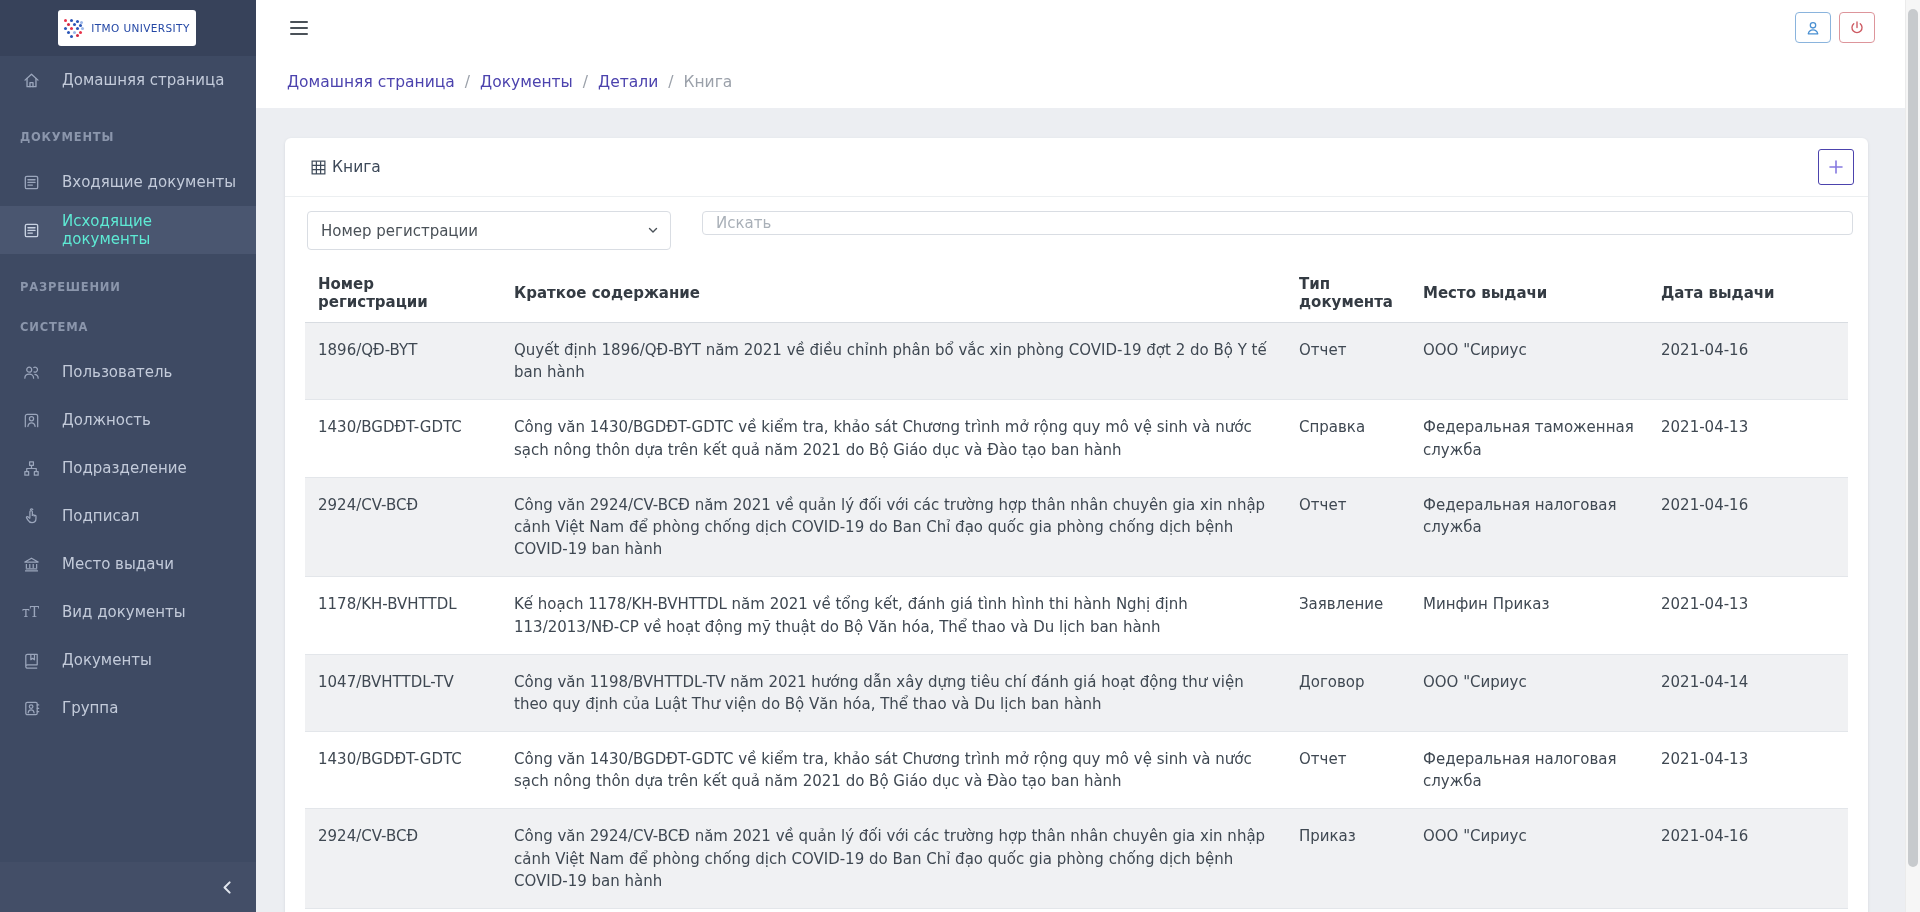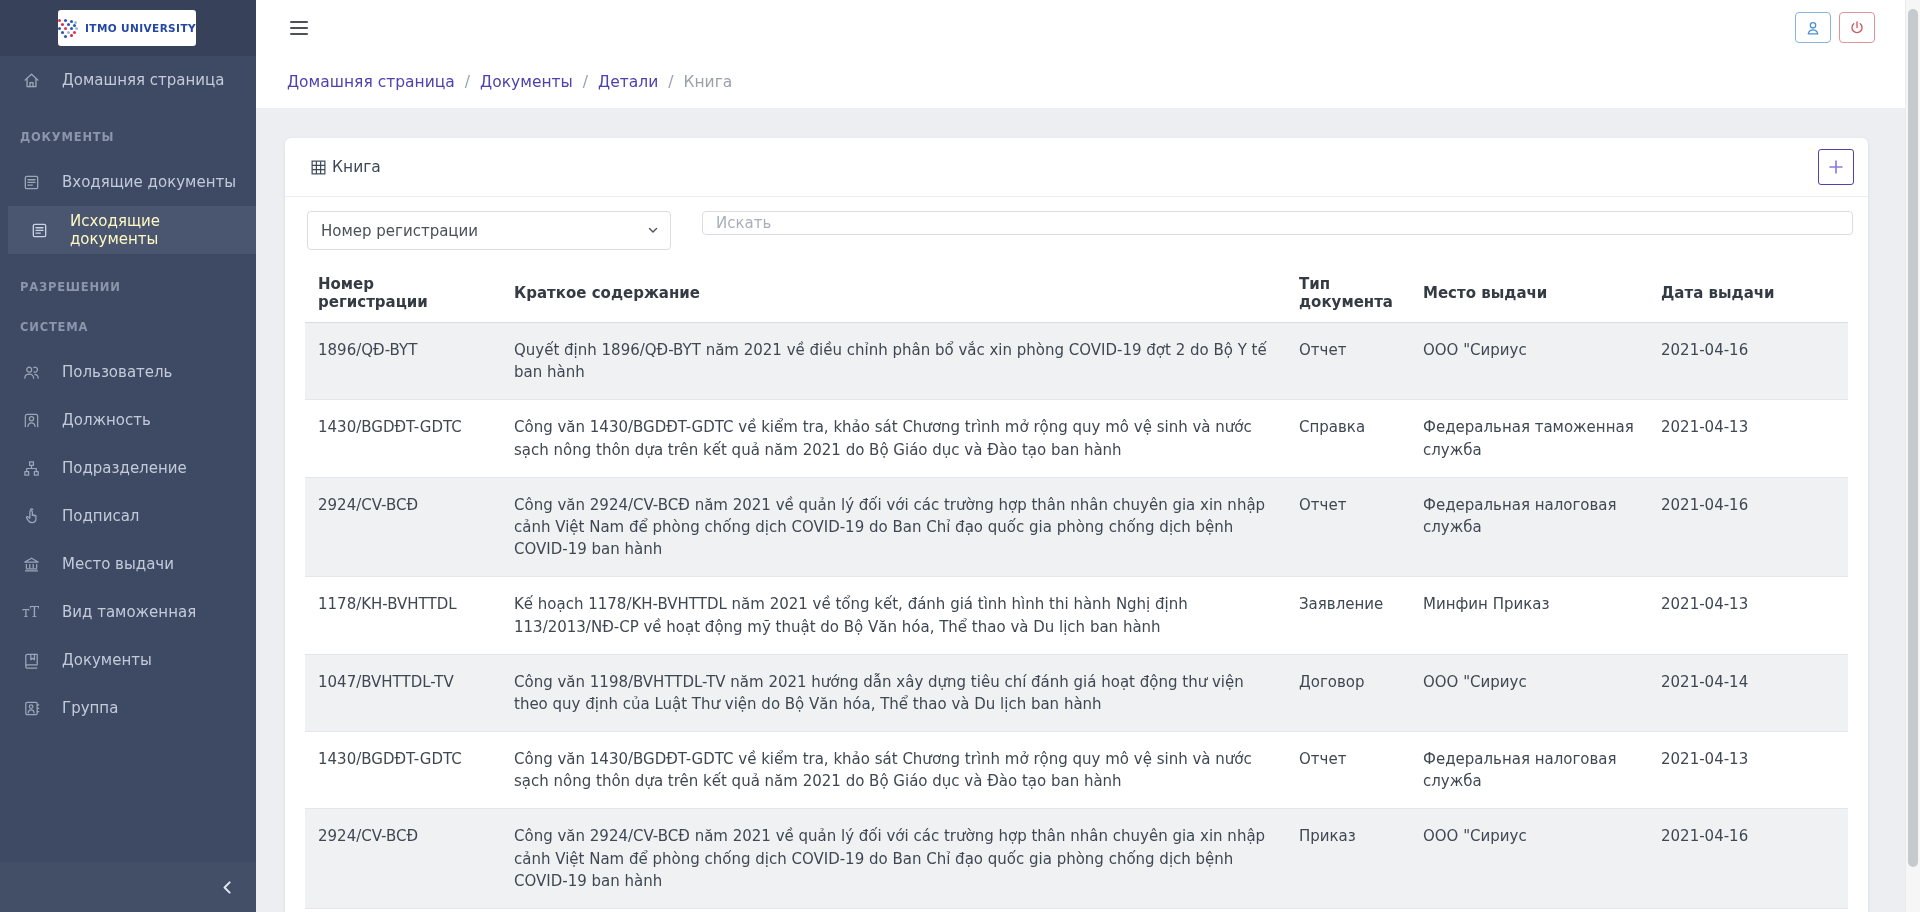--- a/index.html
+++ b/index.html
@@ -14,27 +14,27 @@
   .logo-box { width:138px; height:36px; background:#fff; border-radius:3px;
     display:flex; align-items:center; justify-content:center; gap:6px; }
   .logo-dots { position:relative; width:21px; height:19px; flex:none; }
   .logo-dots::before { content:""; position:absolute; left:0; top:0; width:3px; height:3px; border-radius:50%;
     background:#e8334a;
     box-shadow:6px 0 0 #2b57b8,12px 1px 0 #2b57b8,16px 2px 0 #9db8e8,
       3px 4px 0 #d22c44,9px 4px 0 #2b57b8,15px 5px 0 #2b57b8,
       0 8px 0 #2b57b8,6px 8px 0 #e8334a,12px 8px 0 #2b57b8,17px 8px 0 #9db8e8,
       3px 12px 0 #2b57b8,9px 12px 0 #9db8e8,15px 12px 0 #e8334a,
       6px 16px 0 #2b57b8,12px 15px 0 #d22c44; }
-  .logo-text { font-size:10.5px; font-weight:bold; color:#2347a5; letter-spacing:.4px; white-space:nowrap; }
+  .logo-text { font-size:10.5px; font-weight:normal; color:#2347a5; letter-spacing:.4px; white-space:nowrap; }
   .sidebar-nav { flex:1; overflow:hidden; }
   .nav-section { margin:26px 0 14px; padding-left:20px; font-size:11.5px; font-weight:bold;
     letter-spacing:.8px; color:#8b96ac; text-transform:uppercase; }
   .nav-item { height:48px; display:flex; align-items:center; padding:0 14px 0 22px;
     color:#c3cbda; font-size:15px; cursor:pointer; }
-  .nav-item.active { background:var(--sidebar-active-bg,#4a5670); color:#fef9c3;margin-left:8px; }
+  .nav-item.active { background:var(--sidebar-active-bg,#4a5670); color:#5eead4; }
   .nav-icon { width:20px; height:20px; margin-right:20px; color:#9ba6bc; flex:none;
     display:flex; align-items:center; }
   .nav-item.active .nav-icon { color:#c9d2e2; }
   .nav-icon svg { width:19px; height:19px; }
   .nav-icon .tt { font-family:"DejaVu Serif","Liberation Serif",serif; font-size:14px; line-height:1; }
   .sidebar-footer { height:50px; background:#434e67; flex:none;
     display:flex; align-items:center; justify-content:flex-end; padding-right:20px; }
   .collapse-btn { color:#e2e7ef; cursor:pointer; display:flex; }
 
   
@@ -181,21 +181,21 @@
             <path d="M4.6 9.4 V14 M8.2 9.4 V14 M11.8 9.4 V14 M15.4 9.4 V14"></path>
             <path d="M4 14.6 H16 M3.2 16.6 H16.8"></path>
           </svg>
         </span>
         <span class="nav-label">Место выдачи</span>
       </div>
       <div class="nav-item">
         <span class="nav-icon">
           <span class="tt">тТ</span>
         </span>
-        <span class="nav-label">Вид таможенная</span>
+        <span class="nav-label">Вид документы</span>
       </div>
       <div class="nav-item">
         <span class="nav-icon">
           <svg viewBox="0 0 20 20" fill="none" stroke="currentColor" stroke-width="1.3" stroke-linejoin="round">
             <path d="M4 16.2 V5.2 a1.7 1.7 0 0 1 1.7-1.7 H16 V14.5 H5.8 a1.8 1.8 0 0 0 0 3.6 H16"></path>
             <path d="M9.3 3.5 V9.2 l1.9-1.5 1.9 1.5 V3.5"></path>
           </svg>
         </span>
         <span class="nav-label">Документы</span>
       </div>

